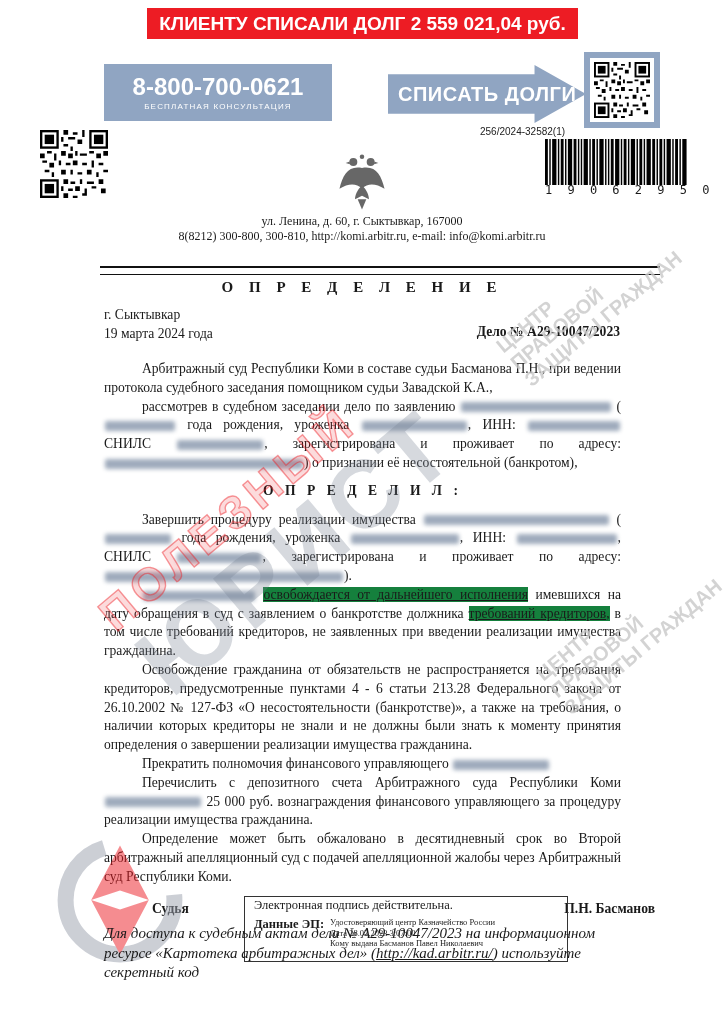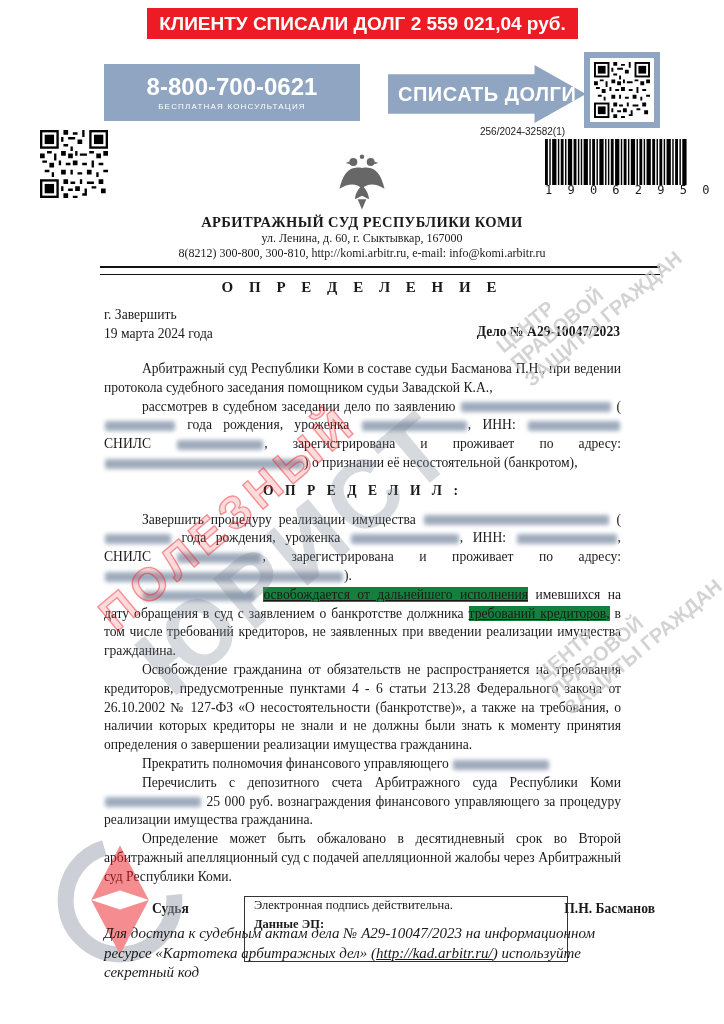--- a/index.html
+++ b/index.html
@@ -3,21 +3,21 @@
 <meta charset="utf-8">
 <style>
   html,body{margin:0;padding:0;background:#e9e9e9;}
   .page{position:relative;width:724px;height:1024px;background:#fff;margin:0 auto;overflow:hidden;
         font-family:"Liberation Serif",serif;color:#1a1a1a;}
 
   
   .banner{position:absolute;left:147px;top:8px;width:431px;height:31px;background:#ed1c24;
           display:flex;align-items:center;justify-content:center;
           font-family:"Liberation Sans",sans-serif;font-weight:bold;font-size:19px;color:#fff;}
-  .phone-btn{position:absolute;left:104px;top:64px;width:256px;height:57px;background:#90a5c2;
+  .phone-btn{position:absolute;left:104px;top:64px;width:228px;height:57px;background:#90a5c2;
           display:flex;flex-direction:column;align-items:center;justify-content:center;
           font-family:"Liberation Sans",sans-serif;color:#fff;}
   .phone-btn .num{font-size:24px;font-weight:bold;line-height:26px;}
   .phone-btn .sub{font-size:8px;letter-spacing:1.2px;margin-top:2px;}
   .cta-arrow{position:absolute;left:388px;top:65px;width:198px;height:58px;background:#90a5c2;
           clip-path:polygon(0 16%,74% 16%,74% 0,100% 50%,74% 100%,74% 84%,0 84%);
           display:flex;align-items:center;
           font-family:"Liberation Sans",sans-serif;color:#fff;font-weight:bold;font-size:20px;}
   .cta-arrow span{margin-left:10px;letter-spacing:.5px;}
   .qr-frame{position:absolute;left:584px;top:52px;width:76px;height:76px;background:#90a5c2;
@@ -201,29 +201,28 @@
         <circle cx="40" cy="13" r="4.6"></circle>
       <path d="M15.8 12.5l-4.6 1.8 4.8 1.4z"></path>
         <path d="M44.2 12.5l4.6 1.8-4.8 1.4z"></path>
       <path d="M30 20 C14 17 8 28 4 44 C14 38 23 37 30 44 C37 37 46 38 56 44 C52 28 46 17 30 20 Z"></path>
       <path d="M30 40 C24 46 22 52 22 56 L30 52 L38 56 C38 52 36 46 30 40 Z"></path>
       <path d="M25 56 L30 68 L35 56 Z"></path>
     </g>
   </svg>
 
   <div class="court-head">
-    <div class="name">АРБИТРАЖНЫЙ СУД РЕСПУБЛИКИ КОМИ</div>
     <div class="addr">ул. Ленина, д. 60, г. Сыктывкар, 167000</div>
     <div class="contacts">8(8212) 300-800, 300-810, http://komi.arbitr.ru, e-mail: info@komi.arbitr.ru</div>
   </div>
   <div class="dbl-rule"></div>
   <div class="doc-title">О П Р Е Д Е Л Е Н И Е</div>
 
   <div class="dateline">
-    <div>г. Завершить</div>
+    <div>г. Сыктывкар</div>
     <div>19 марта 2024 года</div>
   </div>
   <div class="case-no">Дело № А29-10047/2023</div>
 
   <div class="doc-body" id="doc-body">
       <p class="para"><span>Арбитражный суд Республики Коми в составе судьи Басманова П.Н., при ведении протокола судебного заседания помощником судьи Завадской К.А.,</span></p>
       <p class="para"><span>рассмотрев в судебном заседании дело по заявлению </span><span class="redacted" style="width: 150px;"></span><span> (</span><span class="redacted" style="width: 70px;"></span><span> года рождения, уроженка </span><span class="redacted" style="width: 105px;"></span><span>, ИНН: </span><span class="redacted" style="width: 92px;"></span><span> СНИЛС </span><span class="redacted" style="width: 86px;"></span><span>, зарегистрирована и проживает по адресу: </span><span class="redacted" style="width: 198px;"></span><span>) о признании её несостоятельной (банкротом),</span></p>
       <p class="para center-head"><span>О П Р Е Д Е Л И Л :</span></p>
       <p class="para"><span>Завершить процедуру реализации имущества </span><span class="redacted" style="width: 185px;"></span><span> (</span><span class="redacted" style="width: 66px;"></span><span> года рождения, уроженка </span><span class="redacted" style="width: 108px;"></span><span>, ИНН: </span><span class="redacted" style="width: 100px;"></span><span>, СНИЛС </span><span class="redacted" style="width: 84px;"></span><span>, зарегистрирована и проживает по адресу: </span><span class="redacted" style="width: 238px;"></span><span>).</span></p>
       <p class="para"><span class="redacted" style="width: 112px;"></span><span> </span><span class="hl">освобождается от дальнейшего исполнения</span><span> имевшихся на дату обращения в суд с заявлением о банкротстве должника </span><span class="hl">требований кредиторов,</span><span> в том числе требований кредиторов, не заявленных при введении реализации имущества гражданина.</span></p>
@@ -232,17 +231,22 @@
       <p class="para"><span>Перечислить с депозитного счета Арбитражного суда Республики Коми </span><span class="redacted" style="width: 96px;"></span><span> 25 000 руб. вознаграждения финансового управляющего за процедуру реализации имущества гражданина.</span></p>
       <p class="para"><span>Определение может быть обжаловано в десятидневный срок во Второй арбитражный апелляционный суд с подачей апелляционной жалобы через Арбитражный суд Республики Коми.</span></p>
     </div>
 
   <div class="judge-label">Судья</div>
   <div class="judge-name">П.Н. Басманов</div>
   <div class="stamp-box">
     <div class="l1">Электронная подпись действительна.</div>
     <div class="row">
       <div class="lbl">Данные ЭП:</div>
+      <div class="small">
+        <div>Удостоверяющий центр Казначейство России</div>
+        <div>Дата 28.02.2023 3:07:00</div>
+        <div>Кому выдана Басманов Павел Николаевич</div>
+      </div>
     </div>
   </div>
   <div class="footer-note" id="footer-note"><span>Для доступа к судебным актам дела № А29-10047/2023 на информационном ресурсе «Картотека арбитражных дел» (</span><span class="und">http://kad.arbitr.ru/</span><span>) используйте секретный код</span></div>
 
 </div>
 
 </body></html>

